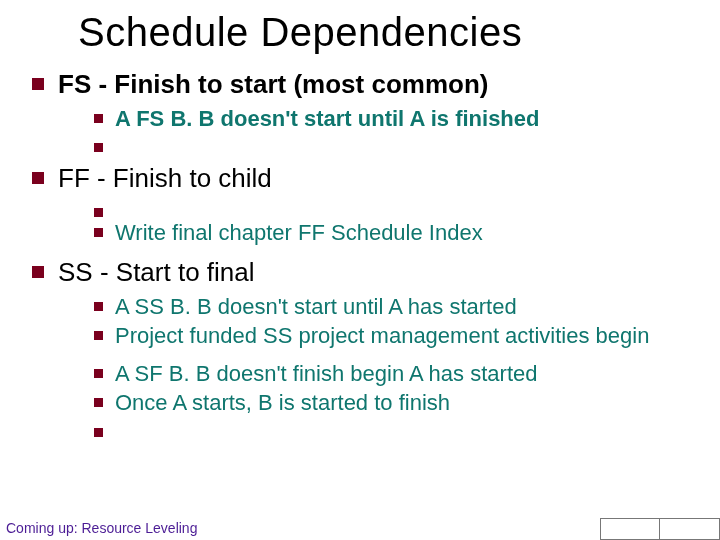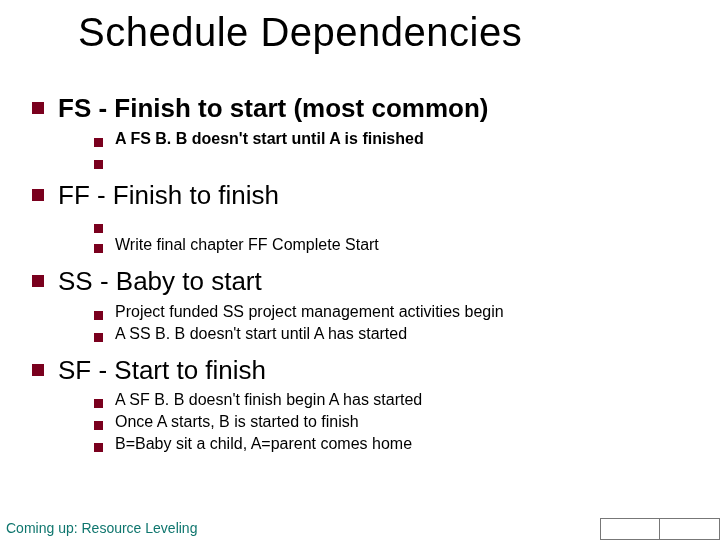--- a/index.html
+++ b/index.html
@@ -25,21 +25,20 @@
     font-size: 40px;
     font-weight: 400;
     color: #000;
     letter-spacing: 0.5px;
   }
   .content {
     position: absolute;
     left: 32px;
     top: 68px;
     right: 20px;
-    margin-top: 24px;
   }
   .top-item {
     display: flex;
     align-items: flex-start;
     margin-bottom: 4px;
   }
   .top-bullet {
     width: 12px;
     height: 12px;
     background: #7a001e;
@@ -65,30 +64,30 @@
   }
   .sub-bullet {
     width: 9px;
     height: 9px;
     background: #7a001e;
     flex-shrink: 0;
     margin-top: 9px;
     margin-right: 12px;
   }
   .sub-label {
-    font-size: 16px;
-    color: #000000;
+    font-size: 22px;
+    color: #0f766e;
     line-height: 1.25;
   }
   .footer {
     position: absolute;
     left: 6px;
     bottom: 4px;
     font-size: 14px;
-    color: #0f766e;
+    color: #4c1d95;
   }
   .corner-boxes {
     position: absolute;
     right: 0;
     bottom: 0;
     display: flex;
   }
   .corner-box {
     width: 60px;
     height: 22px;
@@ -115,63 +114,58 @@
         <div class="sub-bullet"></div>
         <div class="sub-label bold">A FS B. B doesn't start until A is finished</div>
       </div>
       <div class="sub-item">
         <div class="sub-bullet"></div>
       </div>
     </div>
 
     <div class="top-item">
       <div class="top-bullet"></div>
-      <div class="top-label">FF - Finish to finish</div>
+      <div class="top-label">FF - Finish to child</div>
     </div>
     <div class="sub-list">
       <div class="sub-item">
         <div class="sub-bullet"></div>
       </div>
       <div class="sub-item">
         <div class="sub-bullet"></div>
-        <div class="sub-label">Write final chapter FF Complete Start</div>
+        <div class="sub-label">Write final chapter FF Schedule Index</div>
       </div>
     </div>
 
     <div class="top-item">
       <div class="top-bullet"></div>
-      <div class="top-label">SS - Baby to start</div>
+      <div class="top-label">SS - Start to final</div>
     </div>
     <div class="sub-list">
       <div class="sub-item">
         <div class="sub-bullet"></div>
-        <div class="sub-label">Project funded SS project management activities begin</div>
+        <div class="sub-label">A SS B. B doesn't start until A has started</div>
       </div>
       <div class="sub-item">
         <div class="sub-bullet"></div>
-        <div class="sub-label">A SS B. B doesn't start until A has started</div>
+        <div class="sub-label">Project funded SS project management activities begin</div>
       </div>
     </div>
 
-    <div class="top-item">
-      <div class="top-bullet"></div>
-      <div class="top-label">SF - Start to finish</div>
-    </div>
     <div class="sub-list">
       <div class="sub-item">
         <div class="sub-bullet"></div>
         <div class="sub-label">A SF B. B doesn't finish begin A has started</div>
       </div>
       <div class="sub-item">
         <div class="sub-bullet"></div>
         <div class="sub-label">Once A starts, B is started to finish</div>
       </div>
       <div class="sub-item">
         <div class="sub-bullet"></div>
-        <div class="sub-label">B=Baby sit a child, A=parent comes home</div>
       </div>
     </div>
 
   </div>
 
   <div class="footer">Coming up: Resource Leveling</div>
 
   <div class="corner-boxes">
     <div class="corner-box"></div>
     <div class="corner-box"></div>

